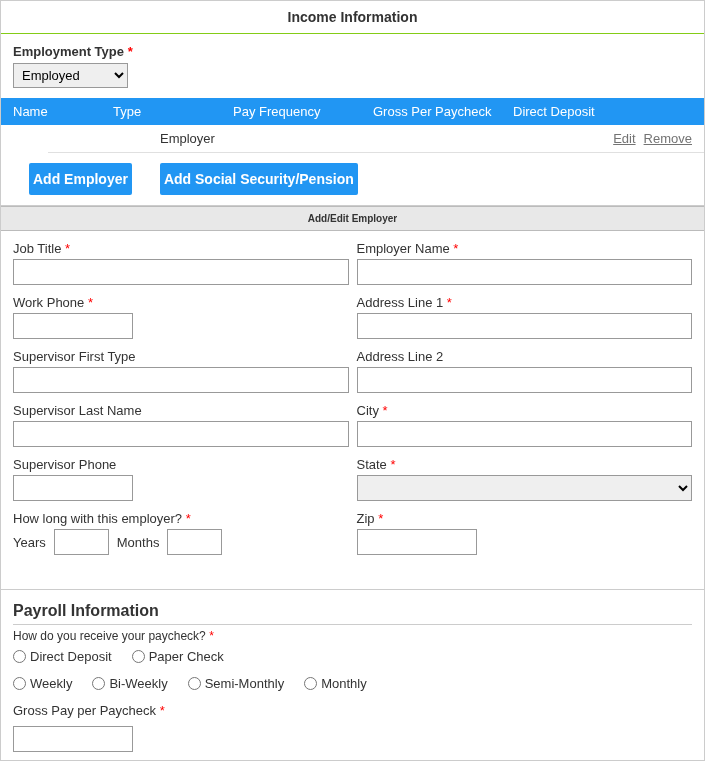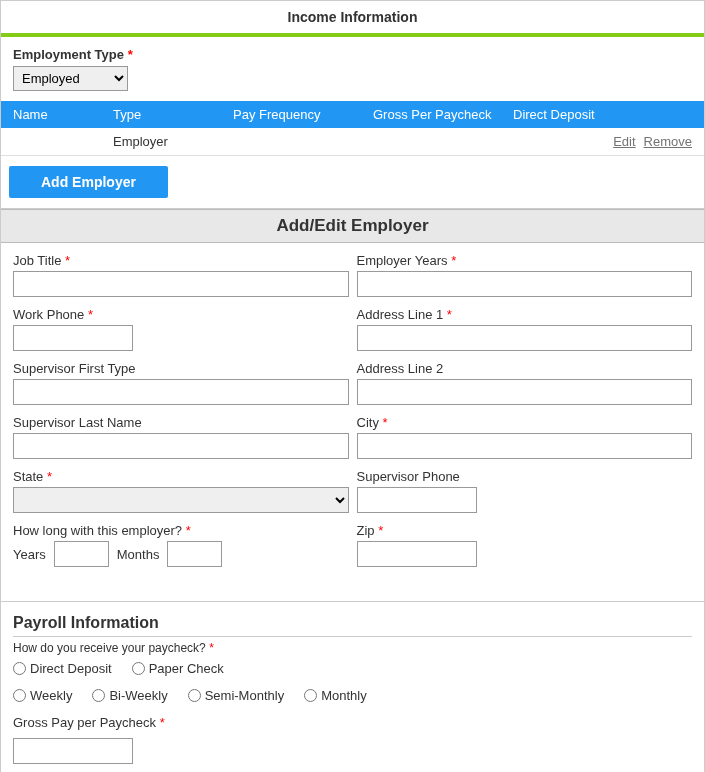--- a/index.html
+++ b/index.html
@@ -12,21 +12,21 @@
     }
 
     .page-container {
       width: 705px;
       border: 1px solid #ccc;
     }
 
     
     .page-header {
       background: #fff;
-      border-bottom: 4px solid #84cc16;
+      border-bottom: 1px solid #84cc16;
       text-align: center;
       padding: 8px;
       font-weight: bold;
       font-size: 14px;
     }
 
     
     .employment-type-section {
       padding: 10px 12px;
     }
@@ -58,20 +58,21 @@
     .income-table-header .col-gross { width: 140px; }
     .income-table-header .col-direct { flex: 1; }
 
     
     .income-table-row {
       display: flex;
       padding: 6px 12px;
       border-bottom: 1px solid #e0e0e0;
       align-items: center;
       background: #fff;
+      margin-left: 47px;
     }
     .income-table-row .col-name { width: 100px; }
     .income-table-row .col-type { width: 120px; }
     .income-table-row .col-freq { width: 140px; }
     .income-table-row .col-gross { width: 140px; }
     .income-table-row .col-direct { flex: 1; }
     .income-table-row .col-actions {
       display: flex;
       gap: 8px;
       margin-left: auto;
@@ -90,36 +91,37 @@
     .action-buttons {
       padding: 10px 8px;
       display: flex;
       gap: 8px;
       border-bottom: 1px solid #ccc;
     }
     .btn-blue {
       background: #2196F3;
       color: #fff;
       border: none;
-      padding: 8px 32px;
+      padding: 8px 4px;
       font-size: 14px;
       font-weight: bold;
       cursor: pointer;
       border-radius: 2px;
+      margin-left: 20px;
     }
 
     
     .add-edit-header {
       background: #e8e8e8;
       border-top: 1px solid #bbb;
       border-bottom: 1px solid #bbb;
       text-align: center;
       padding: 6px;
       font-weight: bold;
-      font-size: 17px;
+      font-size: 10px;
     }
 
     .form-section {
       padding: 10px 12px;
     }
 
     .form-row {
       display: flex;
       gap: 8px;
       margin-bottom: 10px;
@@ -261,37 +263,38 @@
     <div class="col-gross"></div>
     <div class="col-direct"></div>
     <div class="col-actions">
       <button class="link-btn">Edit</button>
       <button class="link-btn">Remove</button>
     </div>
   </div>
 
   <div class="action-buttons">
     <button class="btn-blue">Add Employer</button>
+    <button class="btn-blue">Add Social Security/Pension</button>
   </div>
 
   <div class="add-edit-header">Add/Edit Employer</div>
 
   <div class="form-section">
 
     <div class="form-row">
       <div class="form-group left-col">
         <label>
           <span>Job Title</span>
           <span class="required-star"> *</span>
         </label>
         <input type="text" style="">
       </div>
       <div class="form-group right-col">
         <label>
-          <span>Employer Years</span>
+          <span>Employer Name</span>
           <span class="required-star"> *</span>
         </label>
         <input type="text" style="">
       </div>
     </div>
 
     <div class="form-row">
       <div class="form-group left-col">
         <label>
           <span>Work Phone</span>
@@ -327,20 +330,24 @@
       <div class="form-group right-col">
         <label>
           <span>City</span>
           <span class="required-star"> *</span>
         </label>
         <input type="text" style="">
       </div>
     </div>
 
     <div class="form-row">
+      <div class="form-group left-col">
+        <label>Supervisor Phone</label>
+        <input type="text" style="width: 120px;">
+      </div>
       <div class="form-group right-col">
         <label>
           <span>State</span>
           <span class="required-star"> *</span>
         </label>
         <select>
           <option value=""></option>
           <option>AL</option><option>AK</option><option>AZ</option><option>AR</option>
           <option>CA</option><option>CO</option><option>CT</option><option>DE</option>
           <option>FL</option><option>GA</option><option>HI</option><option>ID</option>
@@ -349,24 +356,20 @@
           <option>MA</option><option>MI</option><option>MN</option><option>MS</option>
           <option>MO</option><option>MT</option><option>NE</option><option>NV</option>
           <option>NH</option><option>NJ</option><option>NM</option><option>NY</option>
           <option>NC</option><option>ND</option><option>OH</option><option>OK</option>
           <option>OR</option><option>PA</option><option>RI</option><option>SC</option>
           <option>SD</option><option>TN</option><option>TX</option><option>UT</option>
           <option>VT</option><option>VA</option><option>WA</option><option>WV</option>
           <option>WI</option><option>WY</option>
         </select>
       </div>
-      <div class="form-group left-col">
-        <label>Supervisor Phone</label>
-        <input type="text" style="width: 120px;">
-      </div>
     </div>
 
     <div class="form-row">
       <div class="form-group left-col">
         <label>
           <span>How long with this employer?</span>
           <span class="required-star"> *</span>
         </label>
         <div class="how-long-row">
           <span>Years</span>

